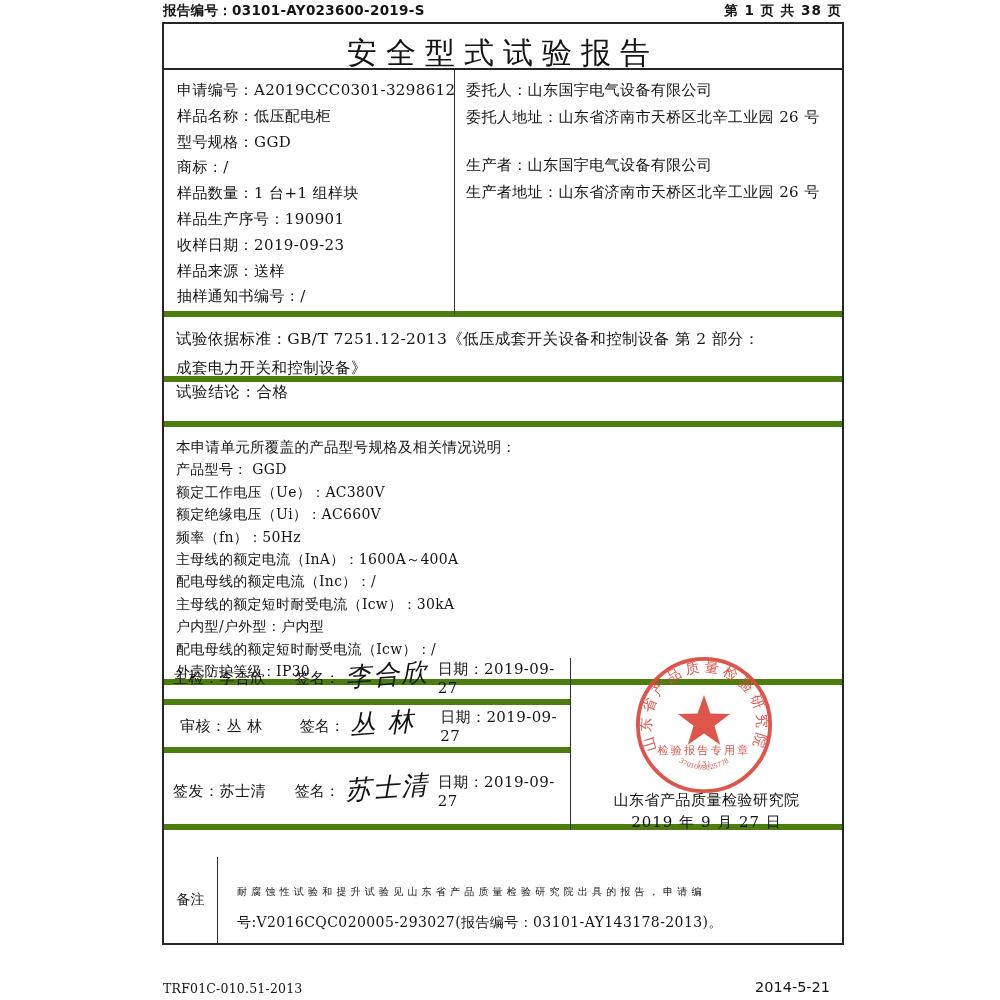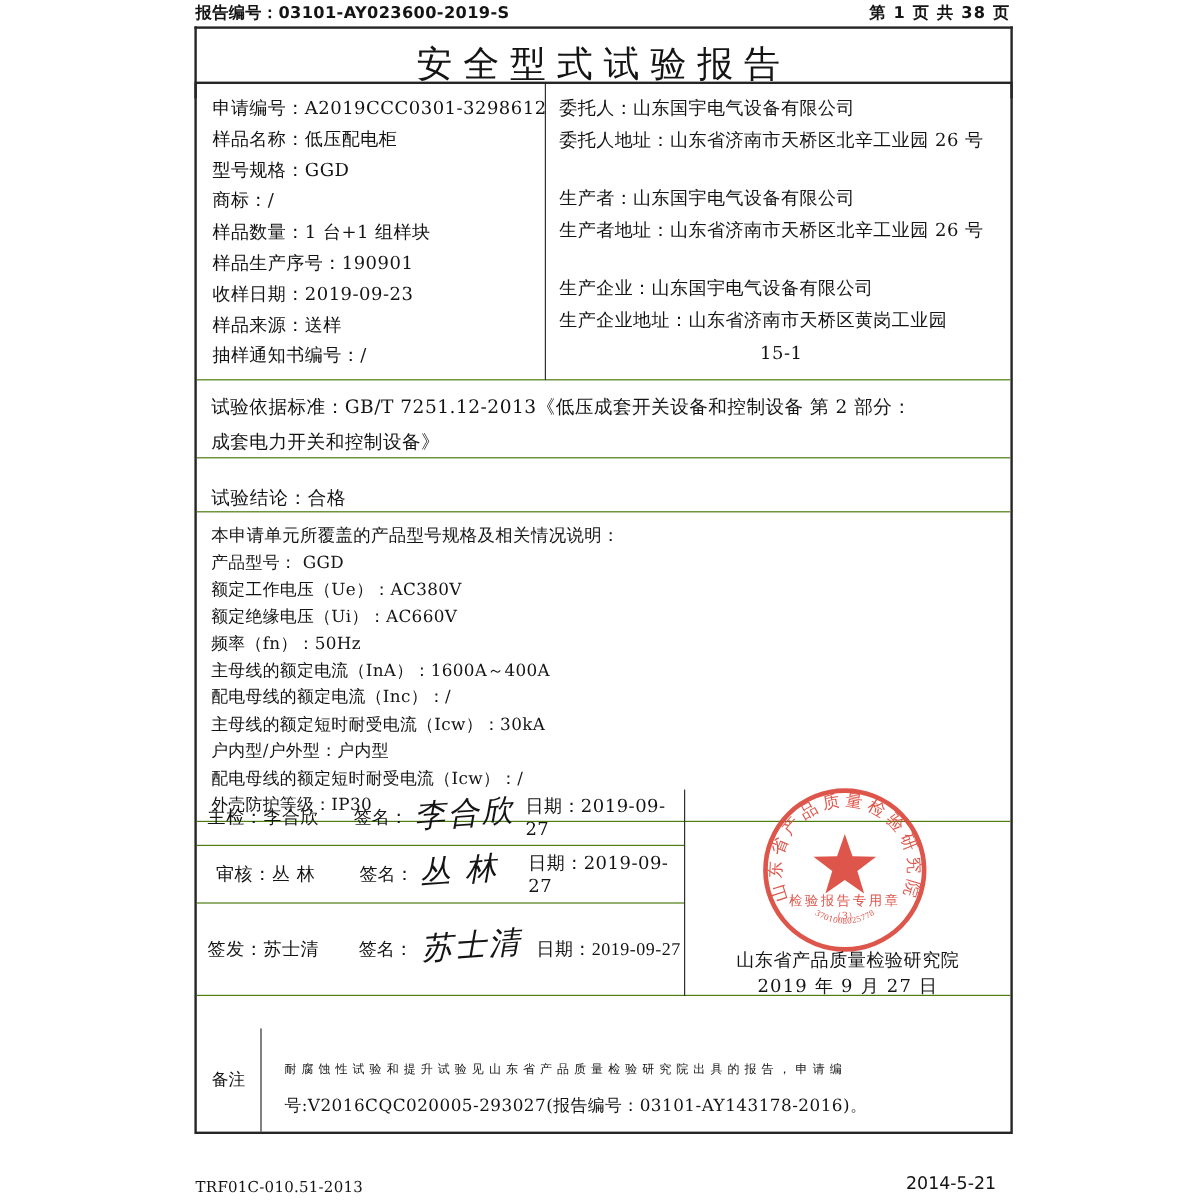--- a/index.html
+++ b/index.html
@@ -15,49 +15,49 @@
   .hdr-right{right:158px;top:2px;font-family:"DejaVu Sans","Liberation Sans",sans-serif;
     font-weight:bold;font-size:13.5px;letter-spacing:1px;}
   
   .title-box{left:162px;top:22px;width:682px;height:60px;box-sizing:border-box;
     border:2px solid #262626;border-bottom:none;display:flex;align-items:center;justify-content:center;}
   .title-box .t{font-size:30px;letter-spacing:9px;font-weight:500;}
   
   .table{left:162px;top:68px;width:682px;height:877px;box-sizing:border-box;
     border:2px solid #262626;}
   .cell{position:absolute;box-sizing:border-box;}
-  .bb{border-bottom:1px solid #4d7c0f;}
+  .bb{border-bottom:6px solid #4d7c0f;}
   .bl{border-left:1px solid #2f2f2f;}
   
   .info-left{left:0;top:0;width:290px;height:247px;padding:8px 6px 0 13px;}
   .info-left .ln{font-size:15px;line-height:25.8px;white-space:nowrap;letter-spacing:0.4px;}
   .info-right{left:290px;top:0;width:388px;height:247px;padding:7px 6px 0 11px;}
   .info-right .ln{font-size:15px;line-height:27px;white-space:nowrap;letter-spacing:0.4px;}
   .info-right .grp{margin-bottom:21px;}
   .info-right .ctr{text-align:center;white-space:normal;}
   
   .standards{left:0;top:247px;width:678px;height:65px;padding:8px 10px 0 12px;}
   .standards .ln{font-size:15.5px;line-height:28.5px;letter-spacing:0.4px;white-space:nowrap;}
-  .conclusion{left:0;top:312px;width:678px;height:45px;display:flex;align-items:flex-end;padding-left:12px;}
+  .conclusion{left:0;top:312px;width:678px;height:45px;display:flex;align-items:flex-start;padding-left:12px;}
   .conclusion .ln{font-size:15.5px;letter-spacing:0.6px;}
   
   .specs{left:0;top:357px;width:678px;height:258px;padding:9px 10px 0 12px;}
   .specs .ln{font-size:14px;line-height:22.4px;white-space:nowrap;letter-spacing:0.3px;}
   .specs .hd{font-size:14.5px;}
   
   .sigarea{left:0;top:588px;width:678px;height:172px;}
   .sig-row{position:absolute;left:0;width:406px;box-sizing:border-box;display:flex;align-items:center;padding-left:9px;}
   .sig-row .role{width:126px;font-size:15px;letter-spacing:0.5px;}
   .sig-row .slabel{width:52px;font-size:15px;}
   .sig-row .hand{width:96px;font-size:26px;font-style:italic;font-weight:500;
     transform:rotate(-4deg);letter-spacing:2px;white-space:nowrap;margin-top:-8px;}
   .sig-row .date{font-size:15px;letter-spacing:0.4px;}
   .sigr1{top:0;height:47px;}
   .sigr2{top:47px;height:48px;padding-left:16px;}
-  .sigr3{top:95px;height:77px;font-family:Liberation Serif, serif;}
+  .sigr3{top:95px;height:77px;}
   .sig-vline{position:absolute;left:406px;top:0;height:172px;width:0;border-left:1px solid #2f2f2f;}
   .stamp-cell{position:absolute;left:407px;top:0;width:271px;height:172px;}
   .stamp-svg{position:absolute;left:60px;top:-6px;opacity:0.93;}
   .stamp-org{position:absolute;left:0;top:133px;width:100%;text-align:center;font-size:15px;letter-spacing:0.5px;}
   .stamp-date{position:absolute;left:0;top:155px;width:100%;text-align:center;font-size:15px;letter-spacing:1px;}
   
   .remark-label{left:0;top:787px;width:53px;height:86px;display:flex;align-items:center;justify-content:center;font-size:14px;}
   .remark-body{left:53px;top:787px;width:625px;height:86px;padding:20px 14px 0 19px;}
   .remark-body .l1{font-size:10px;letter-spacing:4.2px;line-height:30px;white-space:nowrap;}
   .remark-body .l2{font-size:14px;letter-spacing:0.4px;line-height:30px;white-space:nowrap;}
@@ -90,25 +90,20 @@
   </div>
 
   <div class="cell info-right bb bl">
     <div class="grp">
       <div class="ln">委托人：山东国宇电气设备有限公司</div>
       <div class="ln">委托人地址：山东省济南市天桥区北辛工业园 26 号</div>
     </div>
     <div class="grp">
       <div class="ln">生产者：山东国宇电气设备有限公司</div>
       <div class="ln">生产者地址：山东省济南市天桥区北辛工业园 26 号</div>
-    </div>
-    <div class="grp">
-      <div class="ln">生产企业：山东国宇电气设备有限公司</div>
-      <div class="ln">生产企业地址：山东省济南市天桥区黄岗工业园</div>
-      <div class="ln ctr">15-1</div>
     </div>
   </div>
 
   <div class="cell standards bb">
     <div class="ln">试验依据标准：GB/T 7251.12-2013《低压成套开关设备和控制设备 第 2 部分：</div>
     <div class="ln">成套电力开关和控制设备》</div>
   </div>
 
   <div class="cell conclusion bb">
     <div class="ln">试验结论：合格</div>
@@ -167,19 +162,19 @@
         </text>
       </svg>
       <div class="stamp-org">山东省产品质量检验研究院</div>
       <div class="stamp-date">2019 年 9 月 27 日</div>
     </div>
   </div>
 
   <div class="cell remark-label">备注</div>
   <div class="cell remark-body bl">
     <div class="l1">耐腐蚀性试验和提升试验见山东省产品质量检验研究院出具的报告，申请编</div>
-    <div class="l2">号:V2016CQC020005-293027(报告编号：03101-AY143178-2016)。</div>
+    <div class="l2">号:V2016CQC020005-293027(报告编号：03101-AY143178-2013)。</div>
   </div>
 
 </div>
 
 <div class="abs ftr-left">TRF01C-010.51-2013</div>
 <div class="abs ftr-right">2014-5-21</div>
 
 </body></html>

